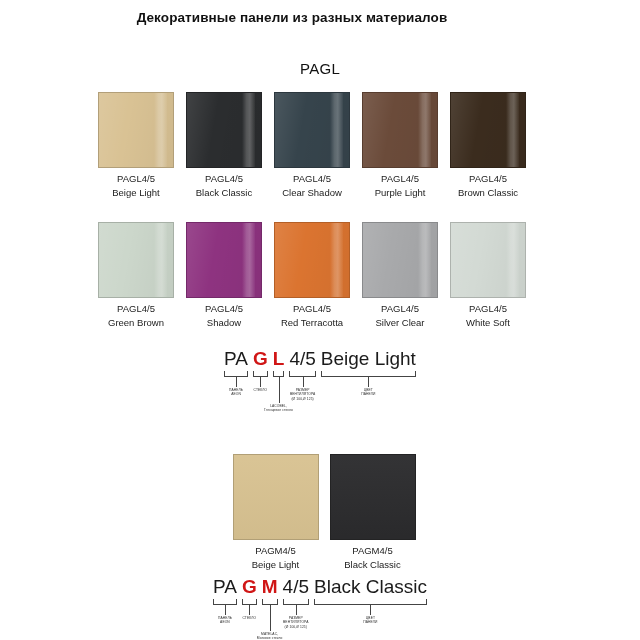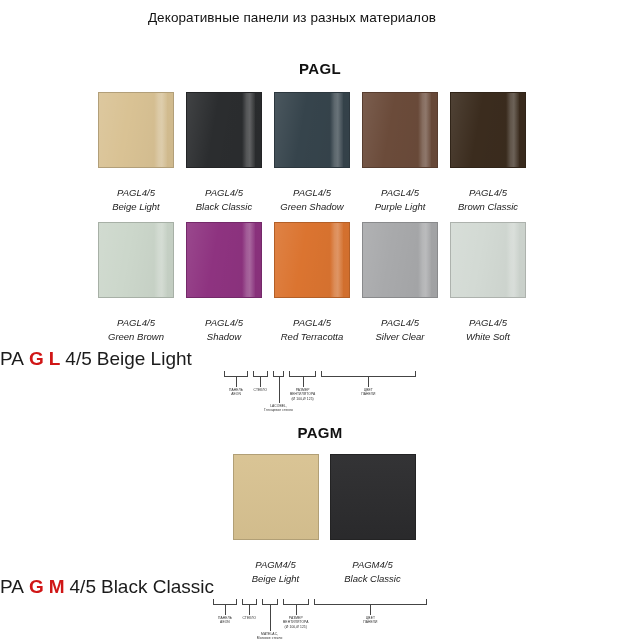--- a/index.html
+++ b/index.html
@@ -8,27 +8,27 @@
     background: #ffffff;
     font-family: "Liberation Sans", sans-serif;
     color: #1b1b1b;
     overflow: hidden;
   }
   .page { position: relative; width: 640px; height: 640px; }
 
   .doc-title {
     position: absolute; left: 0; top: 10px; width: 584px;
     text-align: center;
-    font-size: 13.5px; font-weight: normal; letter-spacing: .1px;
+    font-size: 13.5px; font-weight: bold; letter-spacing: .1px;
     color: #111;
   }
 
   .section-title {
     position: absolute; left: 0; width: 640px; text-align: center;
-    font-size: 15px; font-weight: bold; color: #111; letter-spacing: .3px;
+    font-size: 15px; font-weight: normal; color: #111; letter-spacing: .3px;
   }
   .section-title.pagl { top: 60px; }
   .section-title.pagm { top: 424px; }
 
   
   .grid { position: absolute; display: flex; }
   .grid.row1 { left: 98px; top: 92px;  gap: 12px; }
   .grid.row2 { left: 98px; top: 222px; gap: 12px; }
   .grid.pagm-row { left: 232px; top: 454px; gap: 10px; }
 
@@ -61,31 +61,31 @@
         rgba(255,255,255,0) 38%,
         rgba(0,0,0,.05) 100%);
   }
   .chip.matte::before {
     content: "";
     position: absolute; inset: 0;
     background: linear-gradient(180deg, rgba(255,255,255,.04), rgba(0,0,0,.03));
   }
 
   .cap {
-    margin-top: 18px; text-align: center;
-    font-size: 9.5px; line-height: 13.5px; color: #222; white-space: nowrap; font-style: italic;
+    margin-top: 4px; text-align: center;
+    font-size: 9.5px; line-height: 13.5px; color: #222; white-space: nowrap;
   }
 
   
   .code-dia { position: absolute; left: 0; width: 640px; }
   .code-dia.d1 { top: 348px; }
   .code-dia.d2 { top: 576px; }
 
   .code-line {
-    display: flex; align-items: flex-end;
+    display: flex; justify-content: center; align-items: flex-end;
     gap: 0px;
   }
   .tok { font-size: 19px; line-height: 22px; color: #1b1b1b; white-space: pre; }
   .tok.red { color: #d01616; font-weight: bold; }
   .tok.sp { width: 5px; }
 
   .brackets { position: relative; width: 640px; height: 8px; margin-top: 1px; }
   .bk {
     position: absolute; top: 0; height: 6px;
     border-left: 1px solid #444; border-right: 1px solid #444;
@@ -122,21 +122,21 @@
         <div class="chip gloss" style="background: rgb(43, 45, 47);"></div>
         <div class="cap">
           <div>PAGL4/5</div>
           <div>Black Classic</div>
         </div>
       </div>
       <div class="cell">
         <div class="chip gloss" style="background: rgb(54, 68, 76);"></div>
         <div class="cap">
           <div>PAGL4/5</div>
-          <div>Green Shadow</div>
+          <div>Clear Shadow</div>
         </div>
       </div>
       <div class="cell">
         <div class="chip gloss" style="background: rgb(107, 75, 58);"></div>
         <div class="cap">
           <div>PAGL4/5</div>
           <div>Purple Light</div>
         </div>
       </div>
       <div class="cell">
@@ -214,21 +214,20 @@
         <div class="ann" style="left: 280.617px; width: 44px; top: 17px;">РАЗМЕР
 ВЕНТИЛЯТОРА
 (Ø 100,Ø 125)</div>
         <div class="bk" style="left: 320.828px; width: 95.0781px;"></div>
         <div class="leader" style="left: 368.367px; height: 10px;"></div>
         <div class="ann" style="left: 333.367px; width: 70px; top: 17px;">ЦВЕТ
 ПАНЕЛИ</div>
       </div>
     </div>
 
-  <div class="section-title pagm">PAGM</div>
 
   <div class="grid pagm-row" id="pagm-row-1">
       <div class="cell wide">
         <div class="chip matte" style="background: rgb(216, 194, 145);"></div>
         <div class="cap">
           <div>PAGM4/5</div>
           <div>Beige Light</div>
         </div>
       </div>
       <div class="cell wide">

